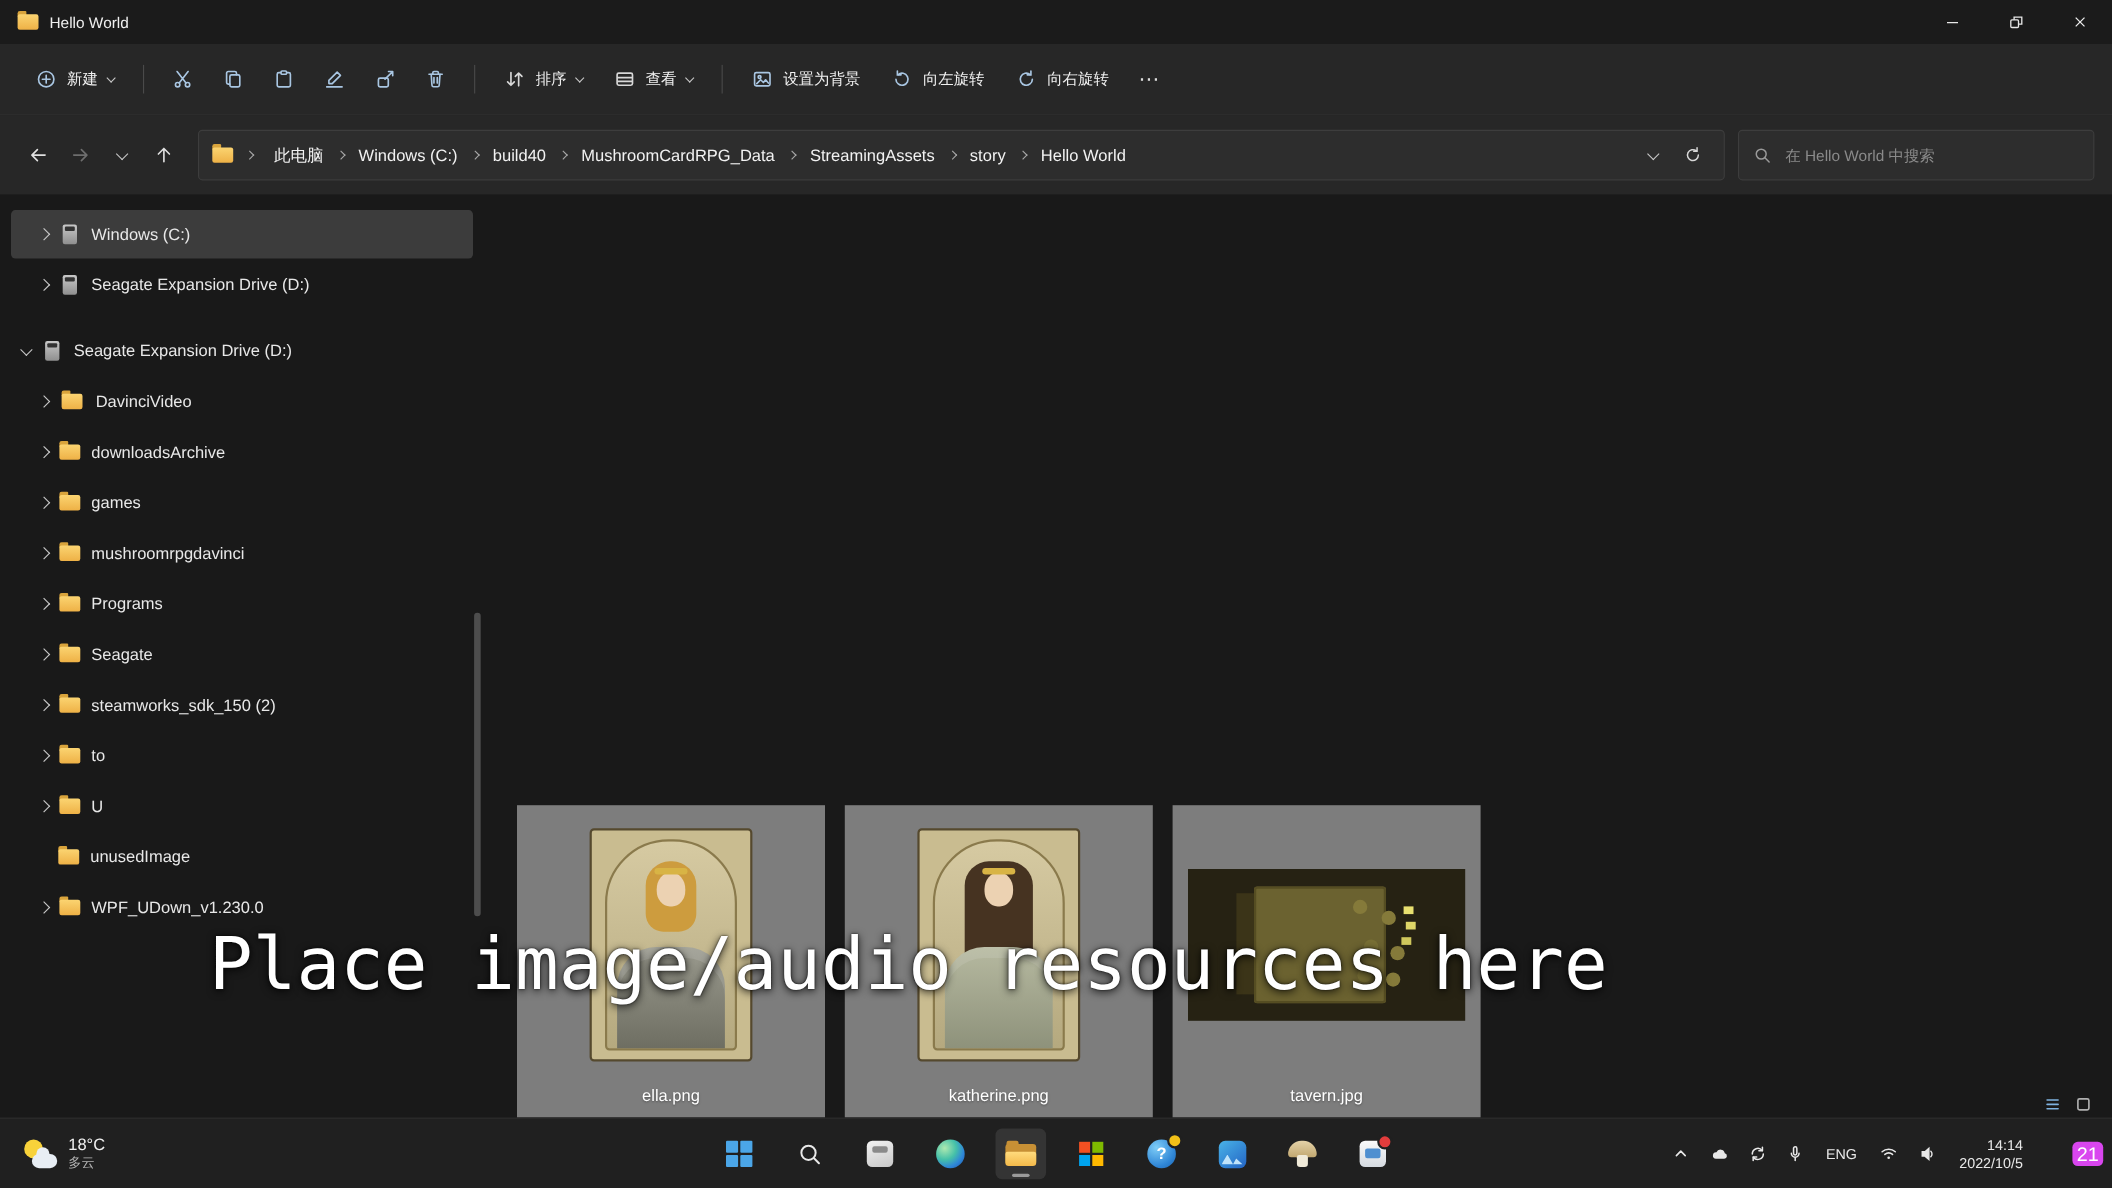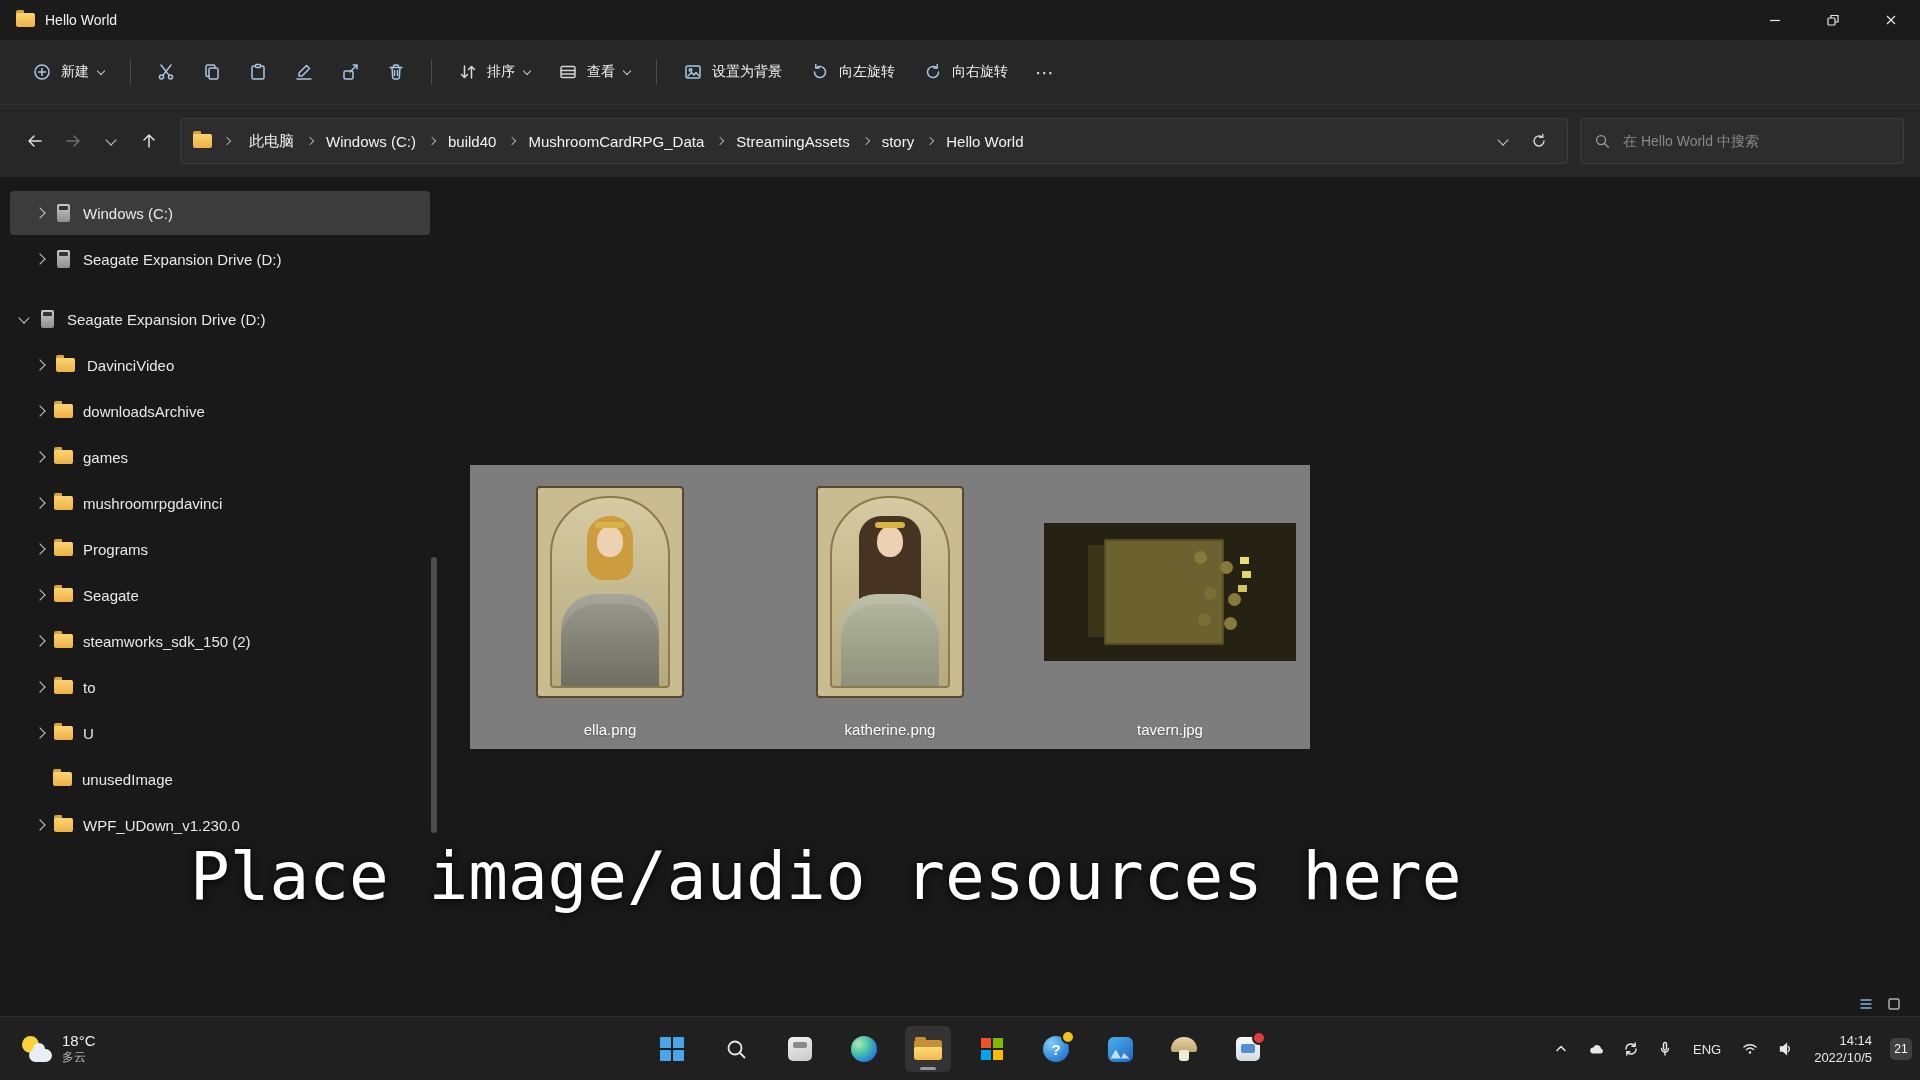--- a/index.html
+++ b/index.html
@@ -49,21 +49,21 @@
 
   
   .content{flex:1;display:flex;position:relative;background:#191919;min-height:0;}
   .sidebar{width:440px;flex:none;position:relative;padding-top:12px;}
   .tree-row{height:44px;margin:2px 10px;border-radius:4px;display:flex;align-items:center;gap:10px;font-size:15px;color:#e8e8e8;}
   .tree-row.selected{background:#3c3c3c;}
   .tree-row.gap{margin-top:16px;}
   .tree-label{white-space:nowrap;overflow:hidden;}
   .scroll-thumb{position:absolute;right:3px;top:380px;width:6px;height:276px;background:#4d4d4d;border-radius:3px;}
 
-  .filearea{flex:1;padding:20px 0 0 30px;display:flex;align-items:center;}
+  .filearea{flex:1;padding:20px 0 0 30px;display:flex;align-items:flex-end;gap:18px;}
   .tile{width:272px;background:#7d7d7d;padding:4px 4px 0;display:flex;flex-direction:column;align-items:center;flex:none;}
   .thumb-zone{height:246px;width:100%;display:flex;align-items:center;justify-content:center;}
   .tile-label{height:34px;line-height:30px;font-size:15px;color:#fff;text-shadow:0 1px 2px rgba(0,0,0,.35);}
 
   
   .p-card{width:148px;height:212px;background:#c9bc90;border:2px solid #55492e;border-radius:4px;position:relative;box-sizing:border-box;}
   .p-arch{position:absolute;left:12px;right:12px;top:8px;bottom:8px;border:2px solid #8a7a4c;border-radius:58px 58px 4px 4px;background:linear-gradient(180deg,#d6caa2,#b5a97f);overflow:hidden;}
   .p-arch i{position:absolute;display:block;}
   .p-hair{top:18px;left:50%;transform:translateX(-50%);width:46px;height:64px;border-radius:22px 22px 16px 16px;}
   .p-hair.ella{background:#cd9c3e;}
@@ -131,22 +131,22 @@
   .ic-mushroom{width:26px;height:24px;position:relative;}
   .ic-mushroom .cap{position:absolute;left:0;top:0;width:26px;height:15px;background:linear-gradient(#e4d2a8,#c2a871);border-radius:13px 13px 3px 3px;}
   .ic-mushroom .stem{position:absolute;left:8px;bottom:0;width:10px;height:11px;background:#f0ead9;border-radius:2px 2px 3px 3px;}
   .ic-chat{width:24px;height:24px;border-radius:5px;background:linear-gradient(180deg,#fafafa,#d5dae0);position:relative;}
   .ic-chat::after{content:"";position:absolute;left:5px;top:7px;width:14px;height:9px;background:#4f8fd0;border-radius:2px;}
 
   .tray{position:absolute;right:8px;top:0;height:64px;display:flex;align-items:center;gap:14px;}
   .tray-btn{display:flex;align-items:center;justify-content:center;height:40px;border-radius:4px;padding:0 2px;}
   .tray-btn.txt{font-size:13px;color:#e8e8e8;padding:0 4px;}
   .clock{display:flex;flex-direction:column;align-items:flex-end;line-height:17px;font-size:13px;color:#e8e8e8;padding:0 4px;}
-  .badge{min-width:22px;height:22px;border-radius:5px;background:#404040;color:#fff;font-size:12px;
-    display:flex;align-items:center;justify-content:center;padding:0 4px;}
+  .badge{min-width:22px;height:22px;border-radius:5px;background:#d946ef;color:#fff;font-size:18px;
+    display:flex;align-items:center;justify-content:center;padding:0 4px;margin-left:27px;}
 </style>
 </head>
 <body>
 
 <div class="window">
 
   <div class="titlebar">
     <span class="icon-folder app-ic"></span>
     <span class="title">Hello World</span>
     <div class="wc">

